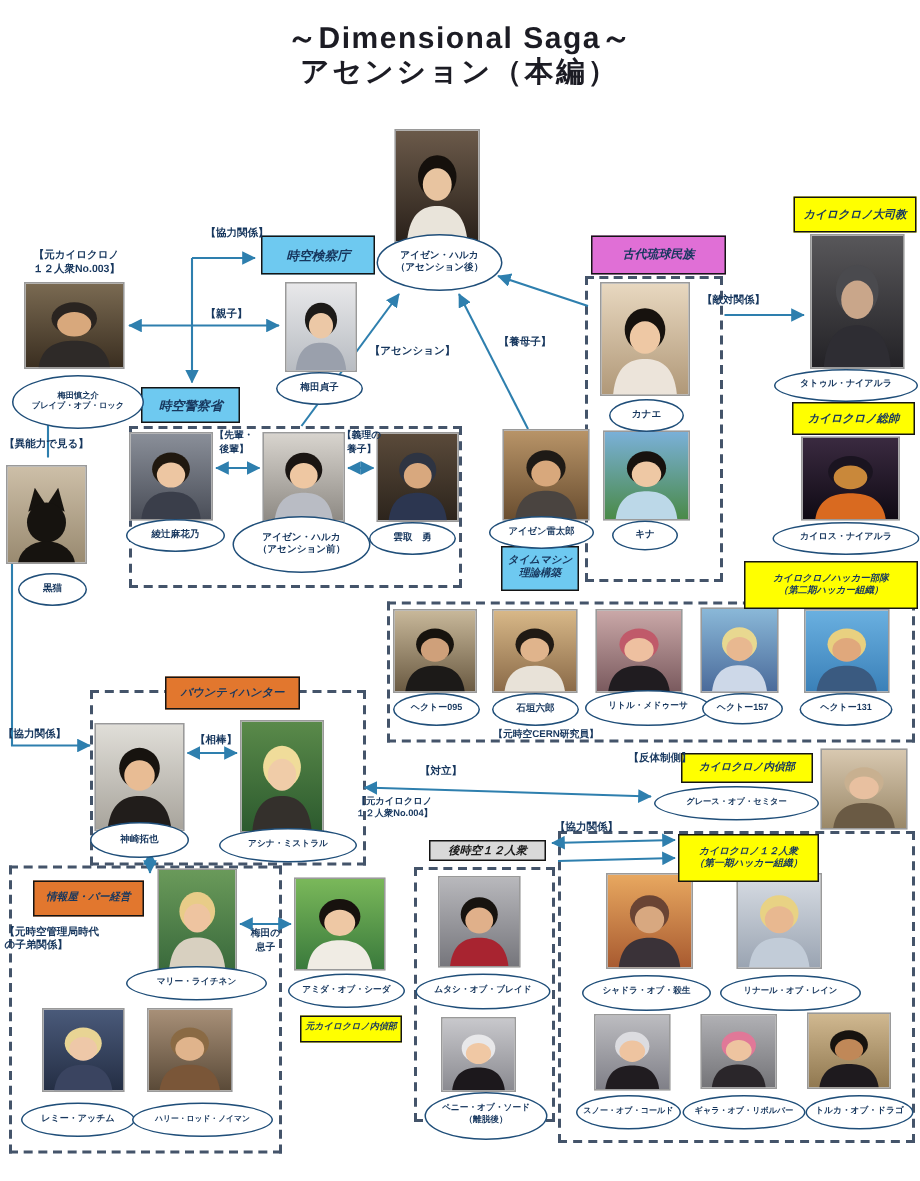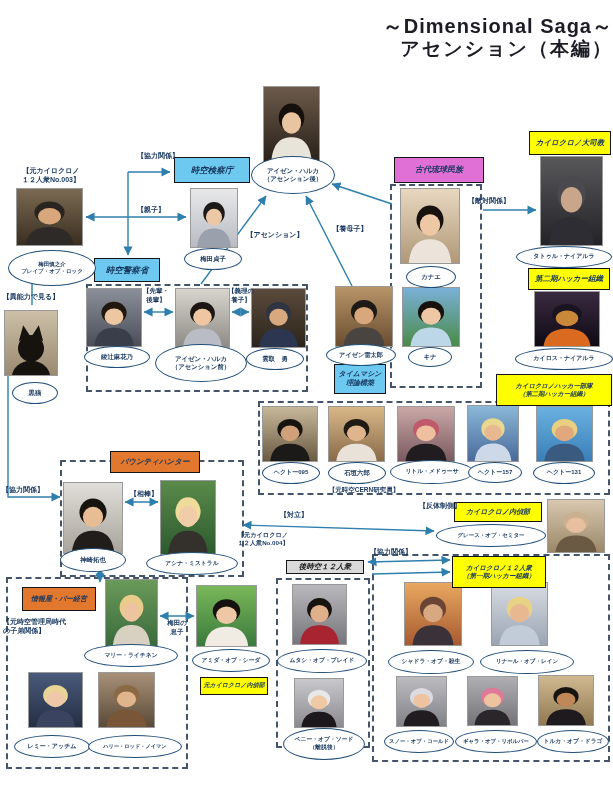--- a/index.html
+++ b/index.html
@@ -1,19 +1,19 @@
 <!DOCTYPE html>
 <html><head>
 <meta charset="utf-8">
 <style>
   html,body{margin:0;padding:0;background:#ffffff;}
   body{width:613px;height:787px;position:relative;overflow:hidden;
        font-family:"Liberation Sans","DejaVu Sans",sans-serif;}
   #diagram{position:absolute;inset:0;width:613px;height:787px;}
-  .title{position:absolute;top:14px;left:0;width:613px;text-align:right;
+  .title{position:absolute;top:14px;left:0;width:613px;text-align:center;
          color:#1c1c24;font-weight:bold;line-height:1.2;}
   .t1{font-size:20px;letter-spacing:1px;}
   .t2{font-size:19px;letter-spacing:2px;}
   .grp{position:absolute;border:2px dashed #44546A;box-sizing:border-box;}
   .lines{position:absolute;left:0;top:0;}
   .por{position:absolute;border:1px solid #9a9a9a;box-sizing:border-box;overflow:hidden;background:#ddd;}
   .ell{position:absolute;border:1.4px solid #1F4E79;border-radius:50%;background:#fff;
        display:flex;flex-direction:column;align-items:center;justify-content:center;
        text-align:center;font-weight:bold;color:#17375E;line-height:1.3;box-sizing:border-box;padding:1px 3px;}
   .box{position:absolute;border:1.5px solid #141414;display:flex;flex-direction:column;
@@ -444,21 +444,21 @@
       <div>タイムマシン</div>
       <div>理論構築</div>
     </div>
     <div class="box" style="left: 394px; top: 157px; width: 90px; height: 26px; background: rgb(224, 111, 214); font-size: 8px;">
       <div>古代琉球民族</div>
     </div>
     <div class="box" style="left: 529px; top: 131px; width: 82px; height: 24px; background: rgb(255, 255, 0); font-size: 7.5px;">
       <div>カイロクロノ大司教</div>
     </div>
     <div class="box" style="left: 528px; top: 268px; width: 82px; height: 22px; background: rgb(255, 255, 0); font-size: 7.5px;">
-      <div>第二期ハッカー組織</div>
+      <div>カイロクロノ総帥</div>
     </div>
     <div class="box" style="left: 496px; top: 374px; width: 116px; height: 32px; background: rgb(255, 255, 0); font-size: 6.3px;">
       <div>カイロクロノハッカー部隊</div>
       <div>（第二期ハッカー組織）</div>
     </div>
     <div class="box" style="left: 110px; top: 451px; width: 90px; height: 22px; background: rgb(226, 119, 46); font-size: 7.5px;">
       <div>バウンティハンター</div>
     </div>
     <div class="box" style="left: 454px; top: 502px; width: 88px; height: 20px; background: rgb(255, 255, 0); font-size: 7px;">
       <div>カイロクロノ内偵部</div>

